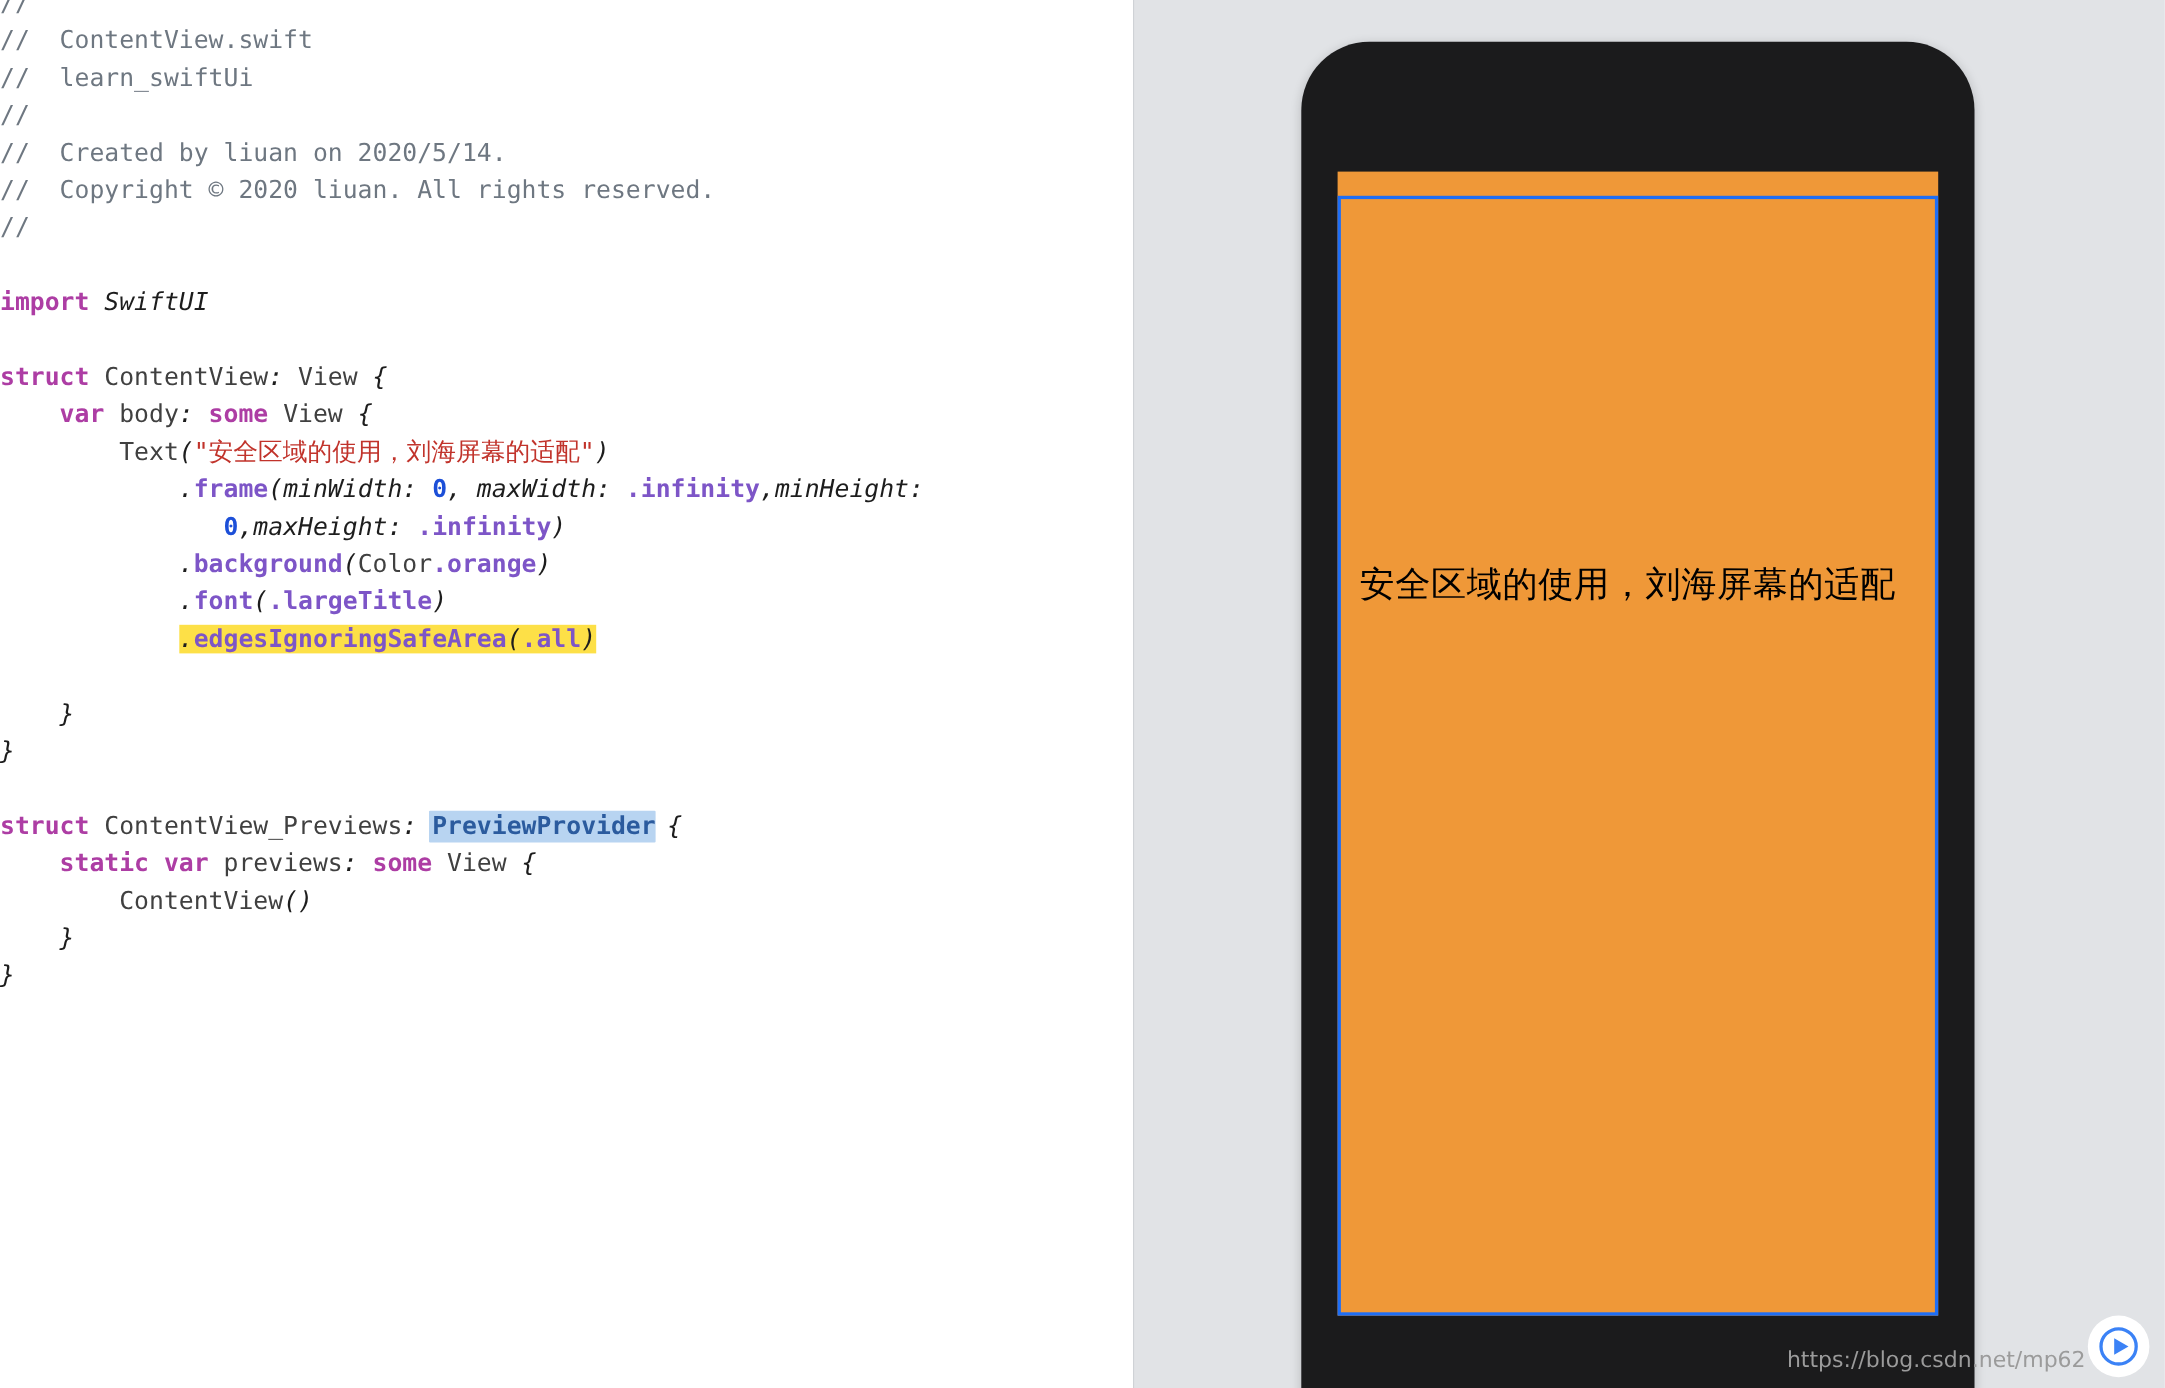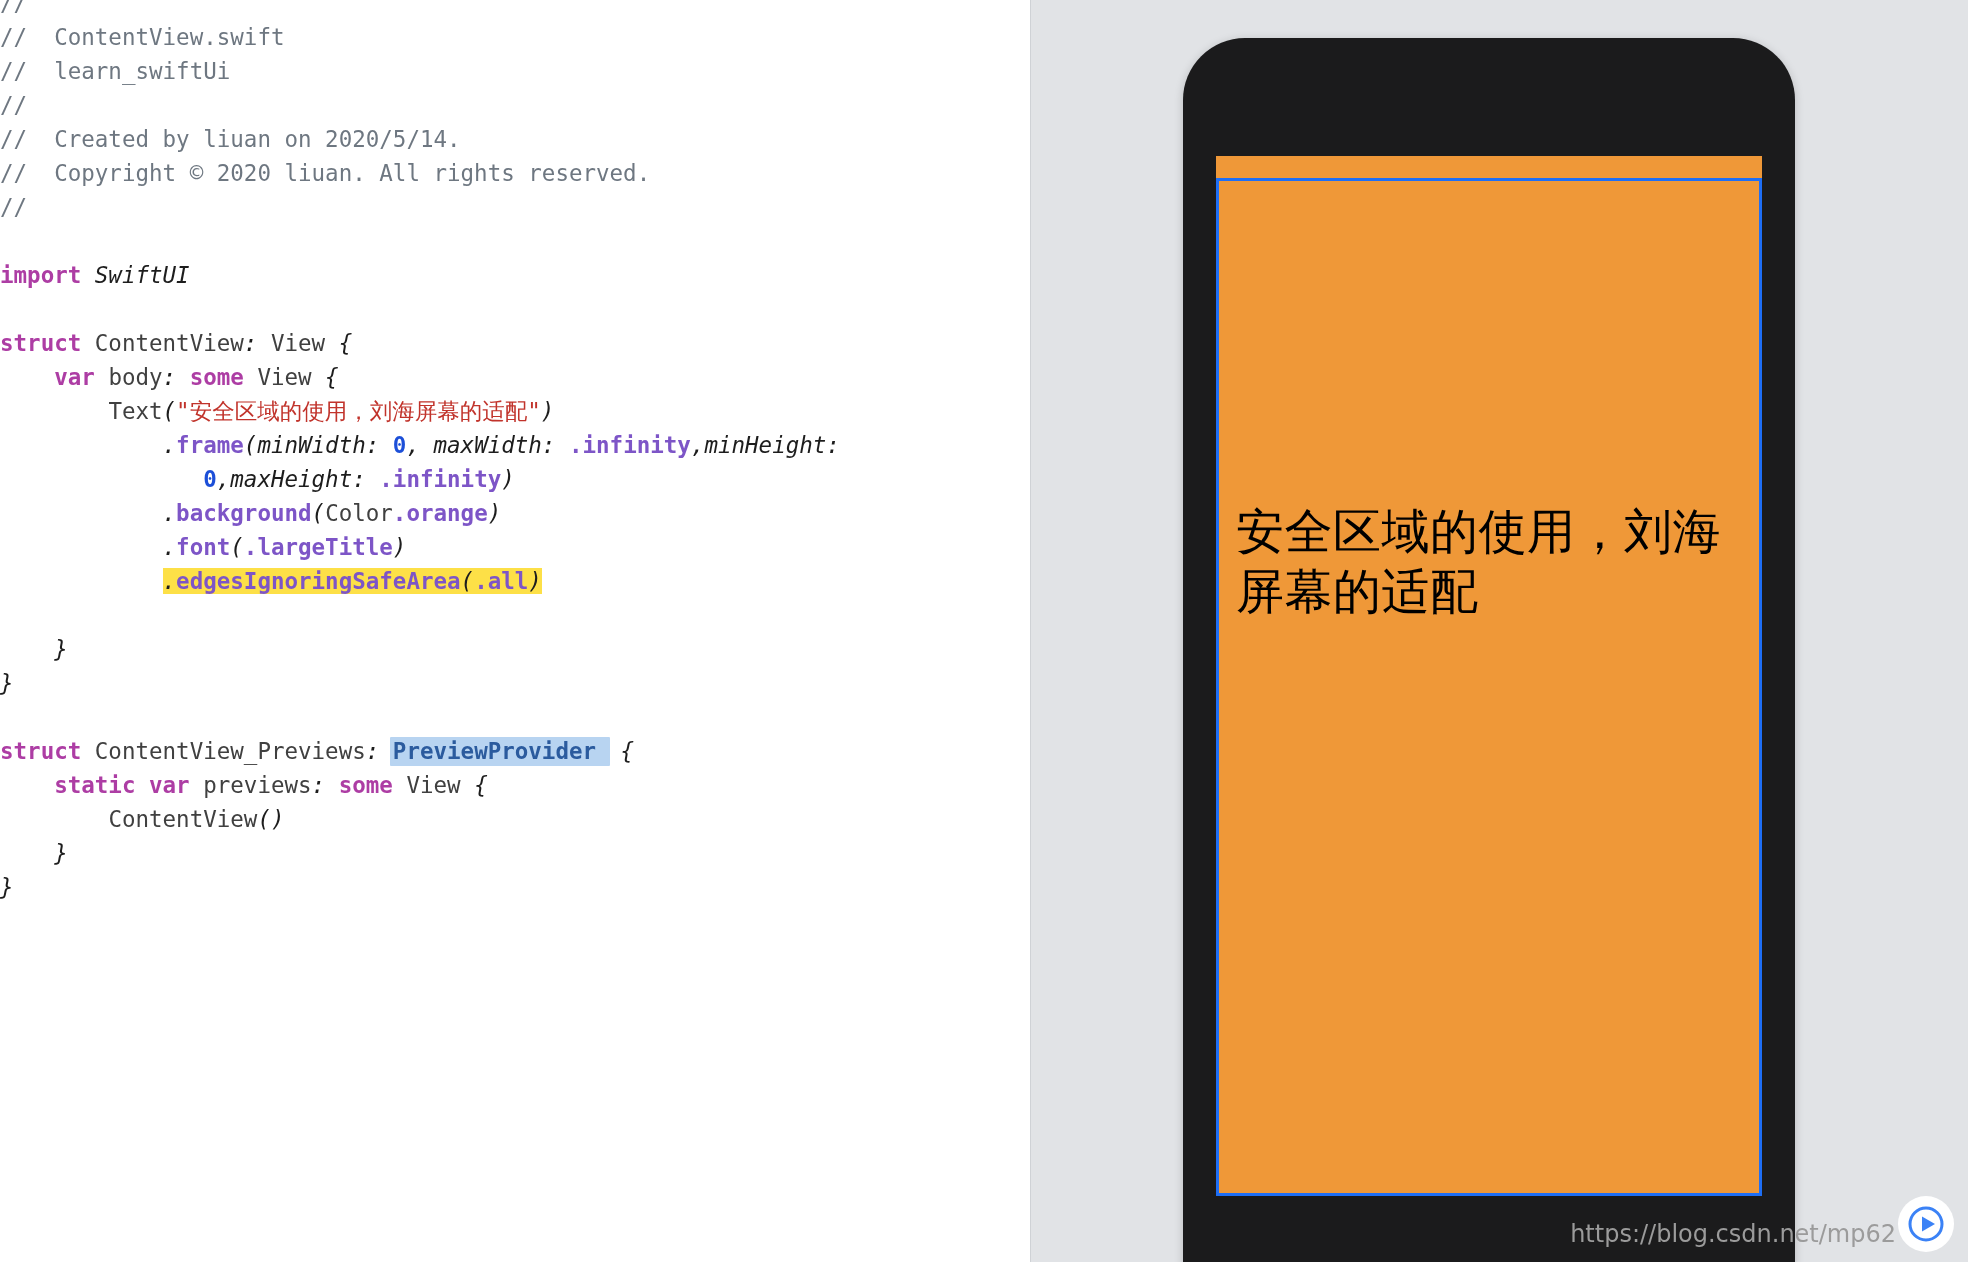--- a/index.html
+++ b/index.html
@@ -55,21 +55,21 @@
   .mth  { color: #7d55c7; font-weight: bold; }
   .num  { color: #1c4fd8; font-weight: bold; }
   .pln  { color: #1d1d1d; font-style: italic; }
 
   .sel-line {
     background: #fde047;
     box-shadow: 0 0 0 0 transparent;
   }
   .sel-tok {
     background: #b8d4f1;
-    padding: 1px 14px 2px 3px;
+    padding: 1px 0 2px 3px;
     margin: 0 -3px;
     border-radius: 1px;
   }
 
   
   #canvas-pane {
     position: relative;
     width: 938px;
     height: 1262px;
     background: #e1e3e6;
@@ -110,33 +110,33 @@
     pointer-events: none;
   }
 
   #preview-text {
     position: absolute;
     left: 20px;
     top: 345px;
     width: 508px;
     color: #000000;
     font-family: "DejaVu Sans", "Liberation Sans", sans-serif;
-    font-size: 48px;
+    font-size: 32px;
     line-height: 60px;
     font-weight: 400;
     letter-spacing: 0.5px;
   }
 
   #watermark {
     position: absolute;
     right: 72px;
     bottom: 14px;
     color: #9b9b9b;
     font-family: "DejaVu Sans", "Liberation Sans", sans-serif;
-    font-size: 24px;
+    font-size: 20px;
     white-space: nowrap;
   }
 
   #csdn-logo {
     position: absolute;
     right: 14px;
     bottom: 10px;
     width: 56px;
     height: 56px;
     border-radius: 50%;

